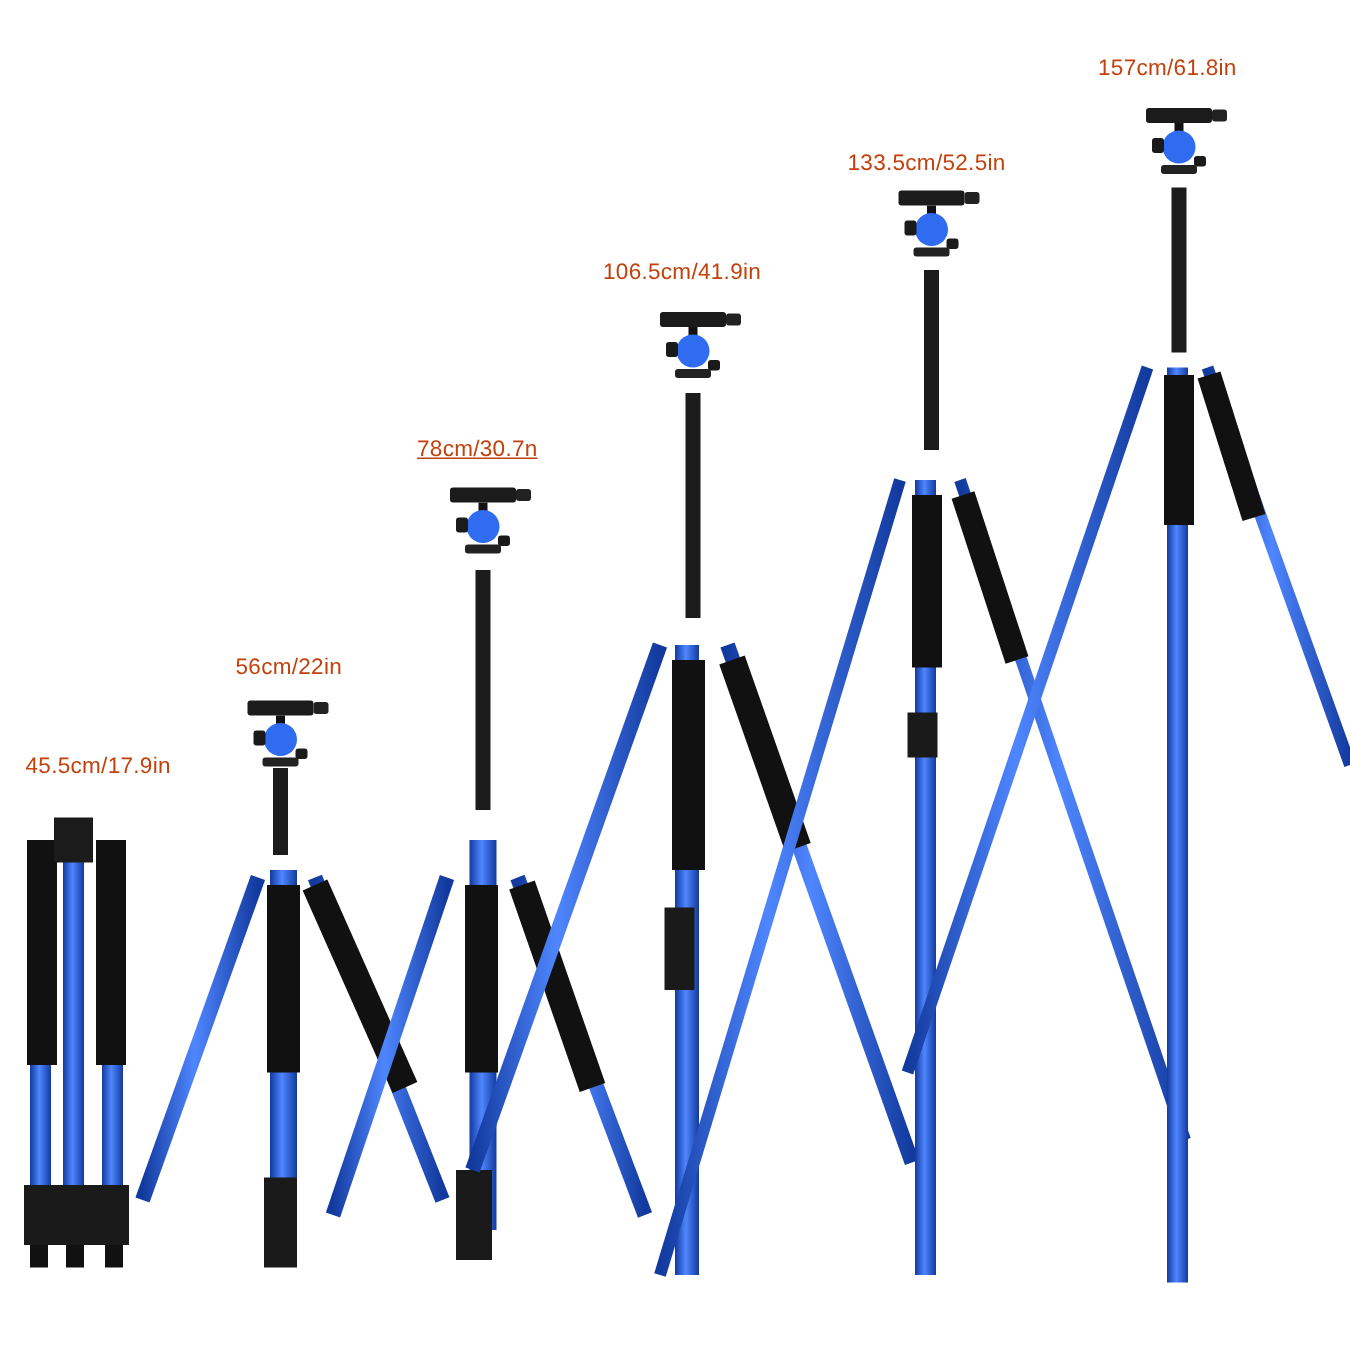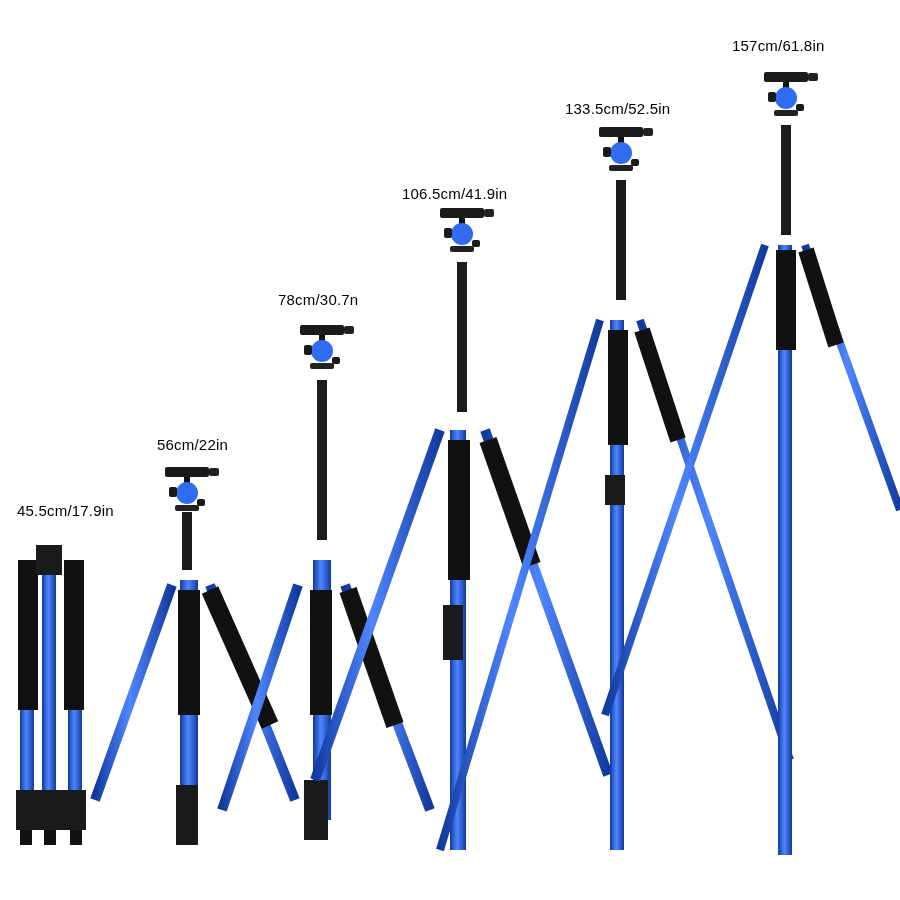--- a/index.html
+++ b/index.html
@@ -1,26 +1,26 @@
 <!DOCTYPE html>
 <html><head>
   <meta charset="utf-8">
   <style>
     html, body { margin: 0; padding: 0; background: #ffffff; }
     body { width: 900px; height: 900px; position: relative; overflow: hidden; font-family: "Liberation Sans", sans-serif; }
-    .label { position: absolute; font-size: 15px; color: #000000; white-space: nowrap; letter-spacing: 0.2px; }
+    .label { position: absolute; font-size: 15px; color: #c2410c; white-space: nowrap; letter-spacing: 0.2px; }
     svg.stage { position: absolute; left: 0; top: 0; }
   </style>
 </head>
 <body>
 
 <div class="label" style="left:17px;top:502px;">45.5cm/17.9in</div>
 <div class="label" style="left:157px;top:436px;">56cm/22in</div>
-<div class="label" style="left:278px;top:291px;">78cm/30.7n</div>
-<div class="label" style="left:402px;top:173px;margin-top:12px;">106.5cm/41.9in</div>
+<div class="label" style="left:278px;top:291px;text-decoration:underline;">78cm/30.7n</div>
+<div class="label" style="left:402px;top:173px;">106.5cm/41.9in</div>
 <div class="label" style="left:565px;top:100px;">133.5cm/52.5in</div>
 <div class="label" style="left:732px;top:37px;">157cm/61.8in</div>
 
 <svg class="stage" width="900" height="900" viewBox="0 0 900 900">
   <defs>
     <linearGradient id="blue" x1="0" x2="1" y1="0" y2="0">
       <stop offset="0" stop-color="#123a9e"></stop>
       <stop offset="0.45" stop-color="#4f86ff"></stop>
       <stop offset="1" stop-color="#123a9e"></stop>
     </linearGradient>

